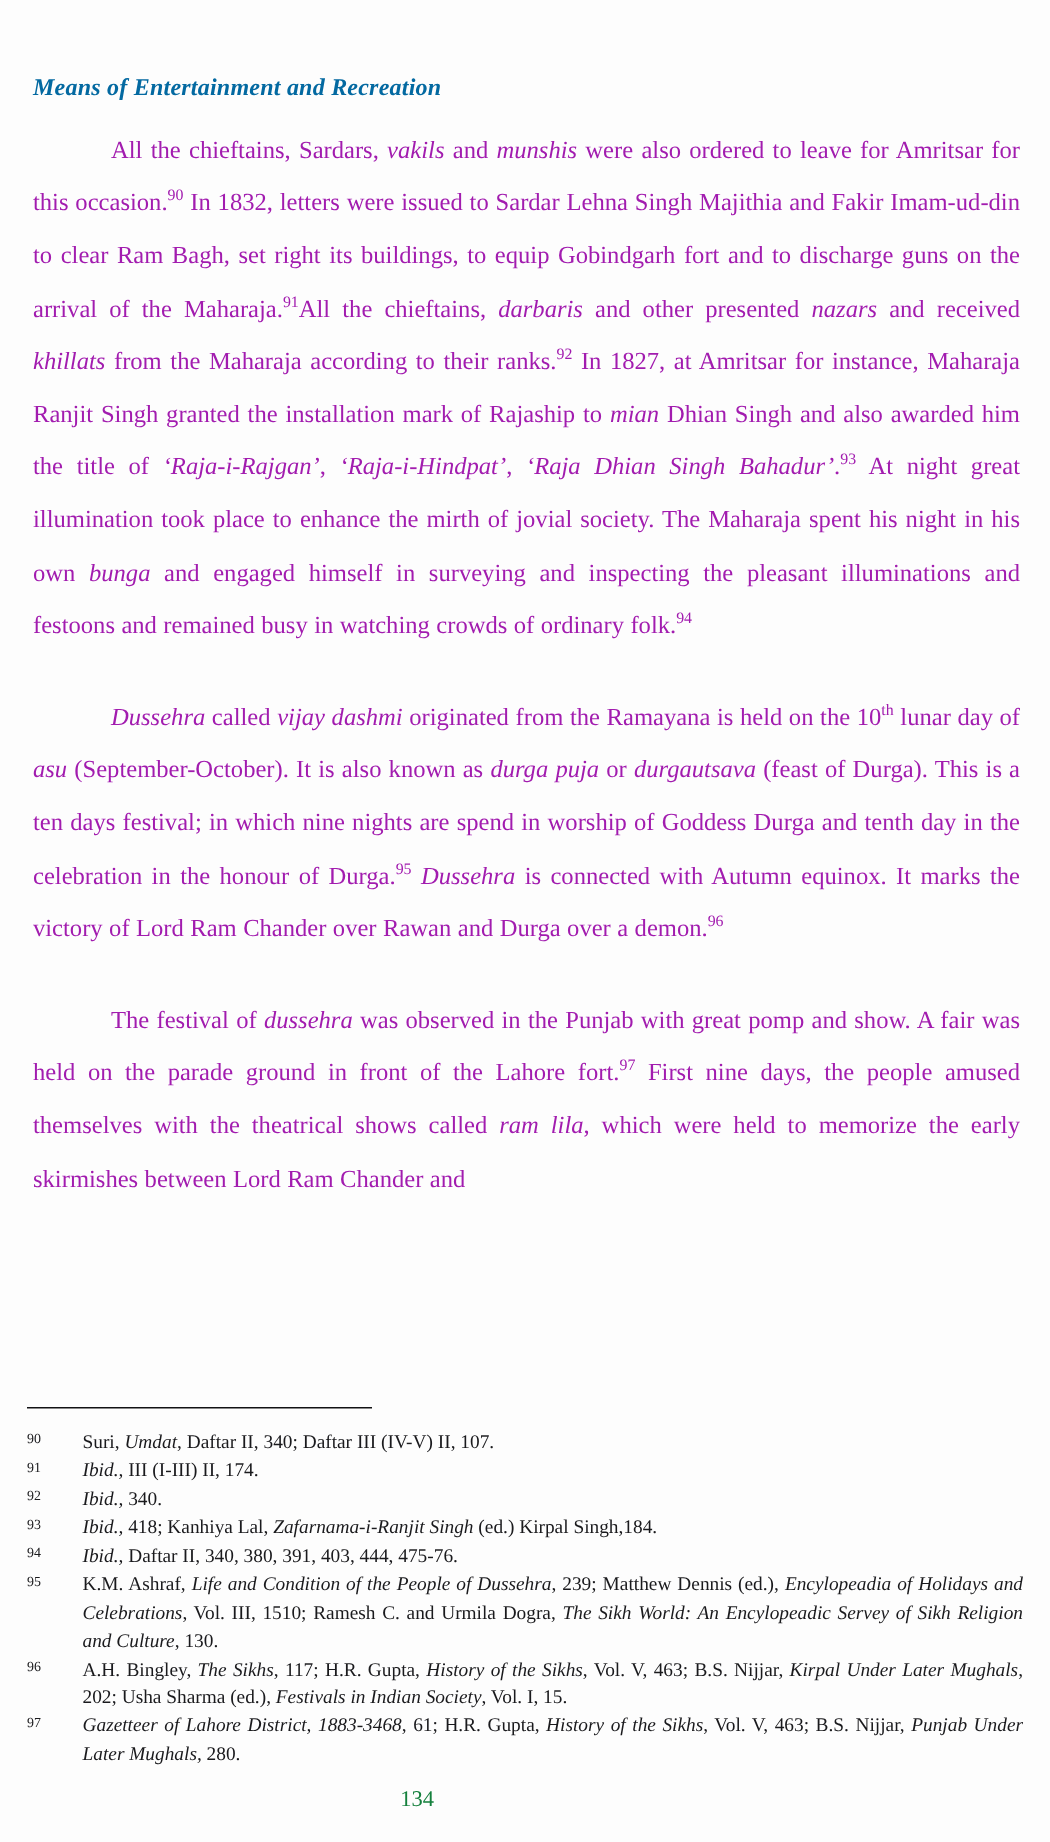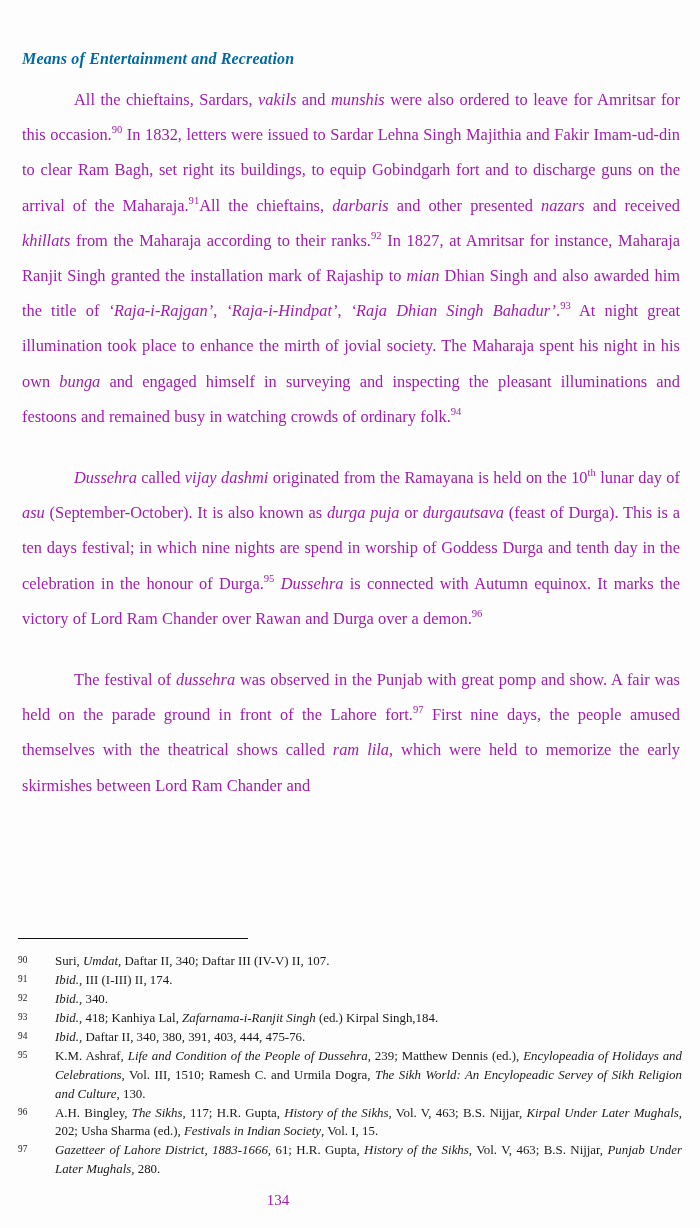--- a/index.html
+++ b/index.html
@@ -92,21 +92,21 @@
   .fn-text { display: block; }
 
   
   .folio {
     position: absolute;
     left: 0;
     top: 1192px;
     width: 556px;
     text-align: center;
     font-size: 15px;
-    color: #a21caf;
+    color: #15803d;
   }
 </style>
 </head>
 <body>
 
 <div class="page">
 
   <div class="running-head">Means of Entertainment and Recreation</div>
 
   <div class="body-block">
@@ -141,19 +141,19 @@
     <div class="fn">
       <span class="fn-num">95</span>
       <span class="fn-text">K.M. Ashraf, <i class="it">Life and Condition of the People of Dussehra</i>, 239; Matthew Dennis (ed.), <i class="it">Encylopeadia of Holidays and Celebrations</i>, Vol. III, 1510; Ramesh C. and Urmila Dogra, <i class="it">The Sikh World: An Encylopeadic Servey of Sikh Religion and Culture</i>, 130.</span>
     </div>
     <div class="fn">
       <span class="fn-num">96</span>
       <span class="fn-text">A.H. Bingley, <i class="it">The Sikhs</i>, 117; H.R. Gupta, <i class="it">History of the Sikhs</i>, Vol. V, 463; B.S. Nijjar, <i class="it">Kirpal Under Later Mughals</i>, 202; Usha Sharma (ed.), <i class="it">Festivals in Indian Society</i>, Vol. I, 15.</span>
     </div>
     <div class="fn">
       <span class="fn-num">97</span>
-      <span class="fn-text"><i class="it">Gazetteer of Lahore District, 1883-1666</i>, 61; H.R. Gupta, <i class="it">History of the Sikhs</i>, Vol. V, 463; B.S. Nijjar, <i class="it">Punjab Under Later Mughals,</i> 280.</span>
+      <span class="fn-text"><i class="it">Gazetteer of Lahore District, 1883-3468</i>, 61; H.R. Gupta, <i class="it">History of the Sikhs</i>, Vol. V, 463; B.S. Nijjar, <i class="it">Punjab Under Later Mughals,</i> 280.</span>
     </div>
   </div>
 
   <div class="folio">134</div>
 
 </div>
 
 </body></html>

